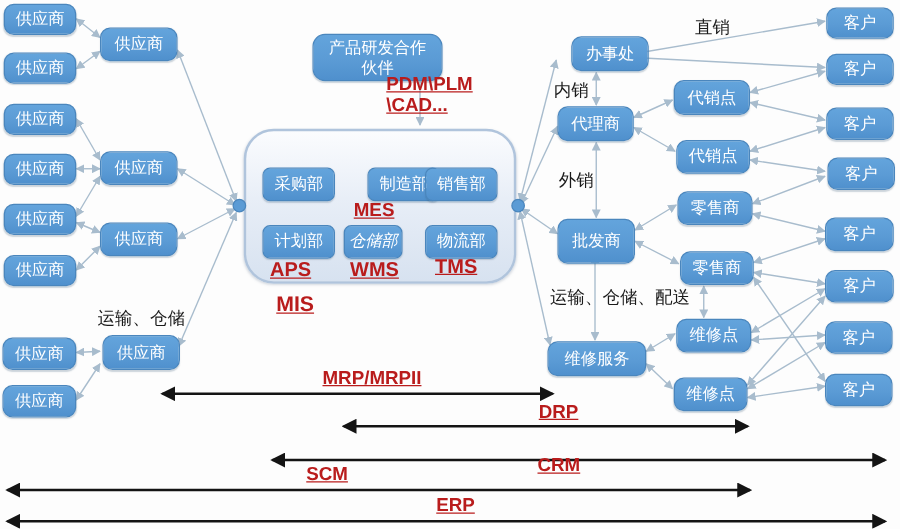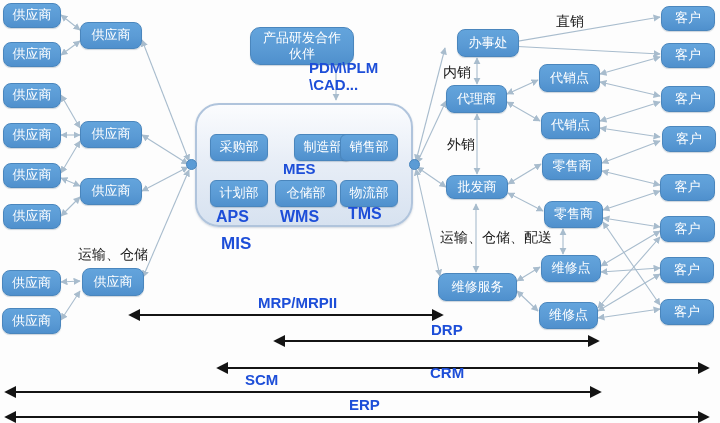--- a/index.html
+++ b/index.html
@@ -45,22 +45,22 @@
     text-align:center;color:#1a1a1a;font-size:15px;
   }
   .hub{
     position:absolute;width:11px;height:11px;border-radius:50%;
     background:#5b9bd5;border:1px solid #4a86bd;box-sizing:border-box;
   }
   .lbl{
     position:absolute;color:#1a1a1a;font-size:14px;white-space:nowrap;
   }
   .sys{
-    position:absolute;color:#1d4ed8;font-weight:bold;font-size:15px;
-    white-space:nowrap;letter-spacing:0px;
+    position:absolute;color:#b91c1c;font-weight:bold;font-size:15px;
+    white-space:nowrap;letter-spacing:0px;text-decoration:underline;
   }
 </style>
 </head>
 <body>
 
 <div class="canvas">
 
   <svg class="wires">
     <defs>
       <marker id="ga" viewBox="0 0 10 10" refX="9" refY="5" markerWidth="6.5" markerHeight="6.5" orient="auto-start-reverse">
@@ -149,29 +149,29 @@
   <div class="node" style="left:82px;top:268px;width:62px;height:28px;">供应商</div>
 
   <div class="node" style="left:250px;top:27px;width:104px;height:38px;border-radius:10px;padding:0 10px;">产品研发合作伙伴</div>
 
   <div class="container-box"></div>
 
   <div class="node" style="left:210px;top:134px;width:58px;height:27px;border-radius:6px;">采购部</div>
   <div class="node" style="left:275px;top:134px;width:58px;height:27px;border-radius:6px;margin-left:19px;">制造部</div>
   <div class="node" style="left:340px;top:134px;width:58px;height:27px;border-radius:6px;">销售部</div>
   <div class="node" style="left:210px;top:180px;width:58px;height:27px;border-radius:6px;">计划部</div>
-  <div class="node" style="left:275px;top:180px;width:62px;height:27px;border-radius:6px;">仓储部</div>
+  <div class="node" style="left:275px;top:180px;width:47px;height:27px;border-radius:6px;font-style:italic;">仓储部</div>
   <div class="node" style="left:340px;top:180px;width:58px;height:27px;border-radius:6px;">物流部</div>
 
   <div class="hub" style="left:186px;top:159px;"></div>
   <div class="hub" style="left:409px;top:159px;"></div>
 
   <div class="node" style="left:445px;top:29px;width:62px;height:28px;margin-left:12px;">办事处</div>
   <div class="node" style="left:446px;top:85px;width:61px;height:28px;">代理商</div>
-  <div class="node" style="left:446px;top:175px;width:62px;height:24px;">批发商</div>
+  <div class="node" style="left:446px;top:175px;width:62px;height:36px;">批发商</div>
   <div class="node" style="left:438px;top:273px;width:79px;height:28px;">维修服务</div>
 
   <div class="node" style="left:539px;top:64px;width:61px;height:28px;">代销点</div>
   <div class="node" style="left:541px;top:112px;width:59px;height:27px;">代销点</div>
   <div class="node" style="left:542px;top:153px;width:60px;height:27px;">零售商</div>
   <div class="node" style="left:544px;top:201px;width:59px;height:27px;">零售商</div>
   <div class="node" style="left:541px;top:255px;width:60px;height:27px;">维修点</div>
   <div class="node" style="left:539px;top:302px;width:59px;height:27px;">维修点</div>
 
   <div class="node" style="left:661px;top:6px;width:54px;height:25px;">客户</div>

